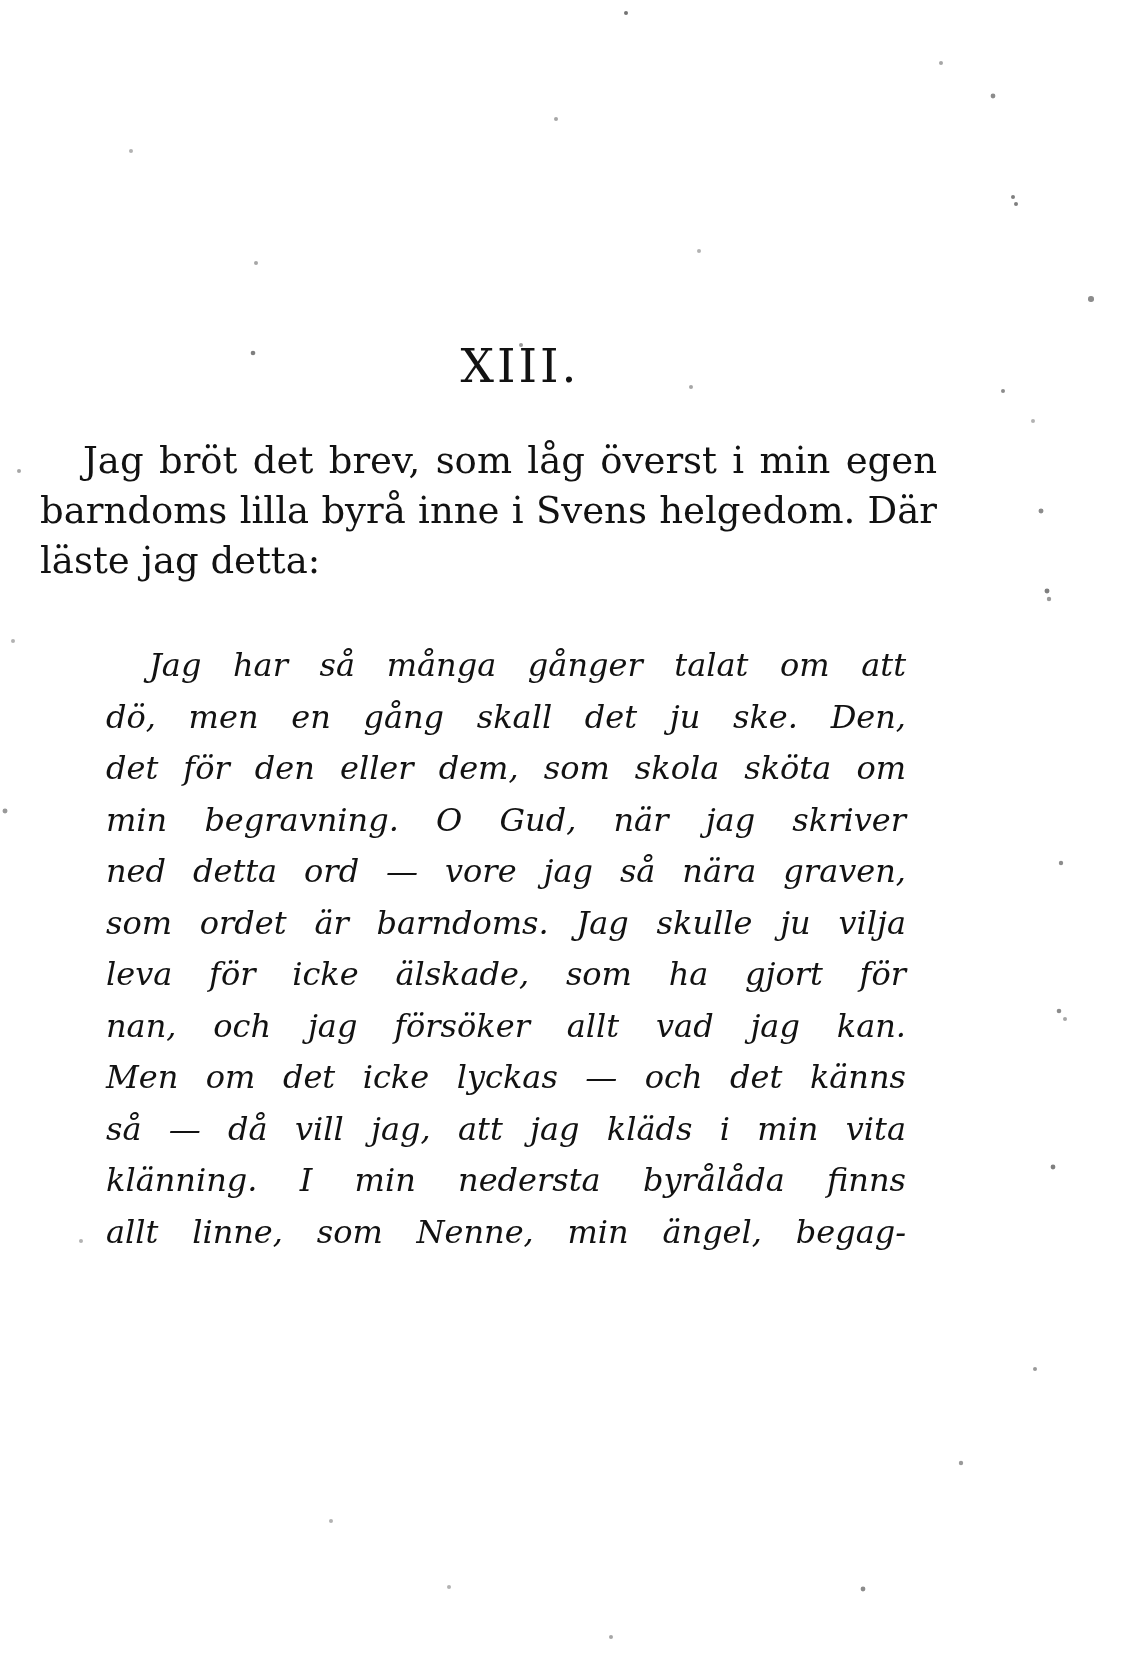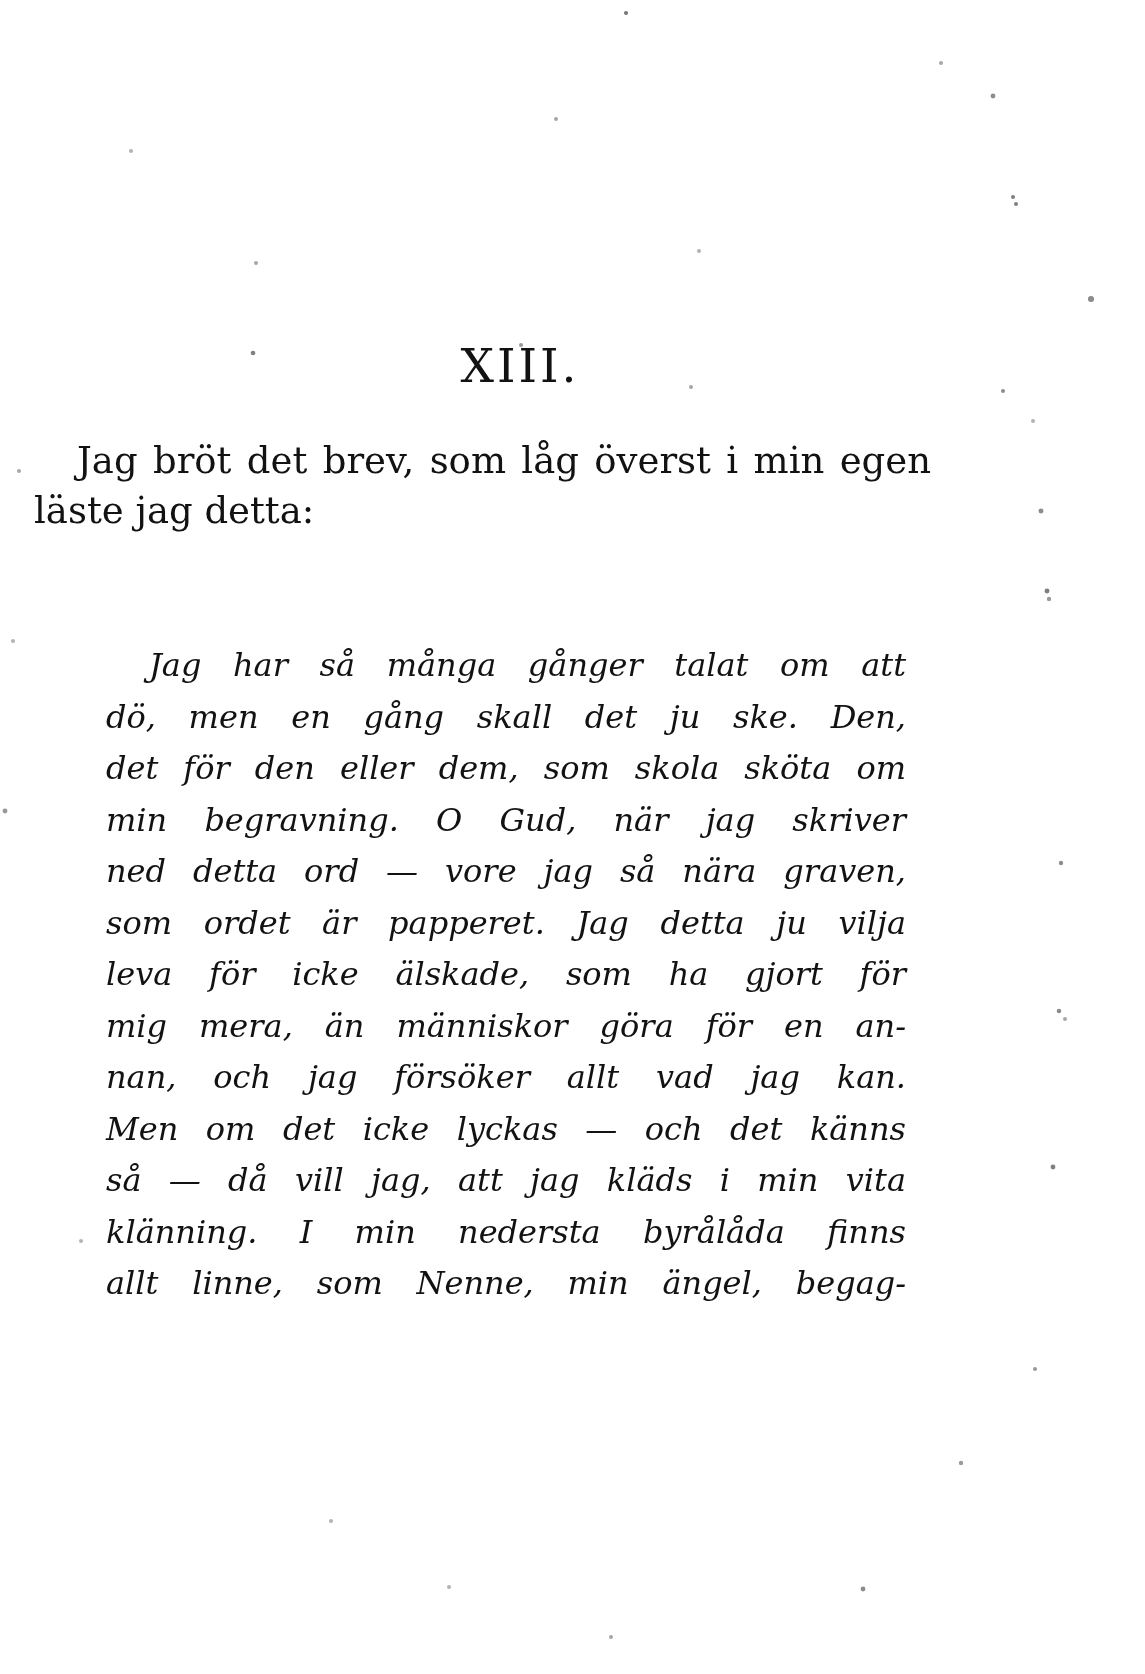--- a/index.html
+++ b/index.html
@@ -23,21 +23,21 @@
     left: 45px;
     width: 950px;
     text-align: center;
     font-size: 47px;
     letter-spacing: 3px;
     line-height: 1.2;
   }
   .intro {
     position: absolute;
     top: 436px;
-    left: 34px;
+    left: 40px;
     width: 897px;
     font-size: 37px;
     line-height: 50px;
   }
   .quote {
     position: absolute;
     top: 640px;
     left: 106px;
     width: 800px;
     font-style: italic;
@@ -101,31 +101,31 @@
 </head>
 <body>
 
 <div class="page">
   <div class="speckles"></div>
 
   <div class="chapter-heading">XIII.</div>
 
   <div class="intro">
     <div class="line just indent">Jag bröt det brev, som låg överst i min egen</div>
+    <div class="line just">barndoms lilla byrå inne i Svens helgedom. Där</div>
     <div class="line">läste jag detta:</div>
   </div>
 
   <div class="quote">
     <div class="line just indent">Jag har så många gånger talat om att</div>
     <div class="line just">dö, men en gång skall det ju ske. Den,</div>
     <div class="line just">det för den eller dem, som skola sköta om</div>
     <div class="line just">min begravning. O Gud, när jag skriver</div>
     <div class="line just">ned detta ord — vore jag så nära graven,</div>
-    <div class="line just">som ordet är papperet. Jag detta ju vilja</div>
+    <div class="line just">som ordet är barndoms. Jag skulle ju vilja</div>
     <div class="line just">leva för icke älskade, som ha gjort för</div>
-    <div class="line just">mig mera, än människor göra för en an-</div>
     <div class="line just">nan, och jag försöker allt vad jag kan.</div>
     <div class="line just">Men om det icke lyckas — och det känns</div>
     <div class="line just">så — då vill jag, att jag kläds i min vita</div>
     <div class="line just">klänning. I min nedersta byrålåda finns</div>
     <div class="line just">allt linne, som Nenne, min ängel, begag-</div>
   </div>
 </div>
 
 </body></html>

